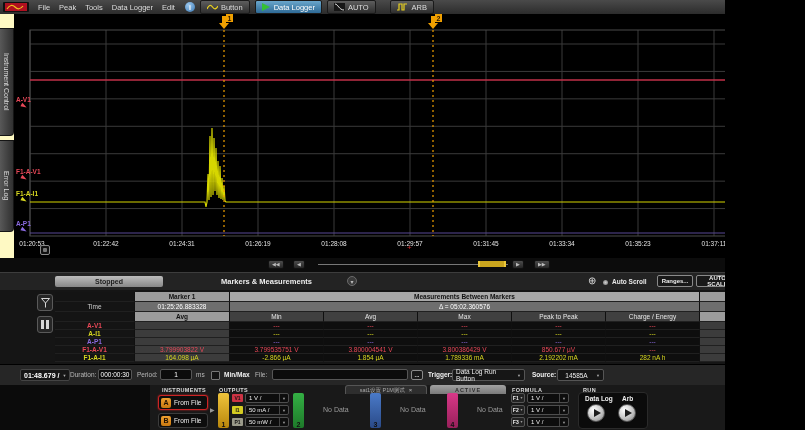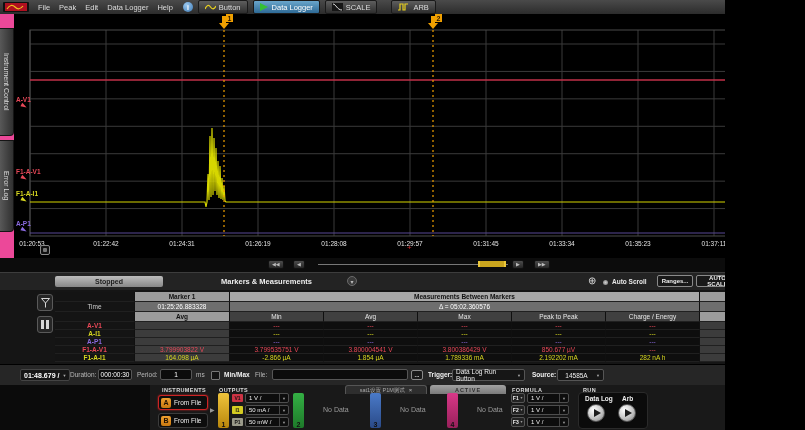--- a/index.html
+++ b/index.html
@@ -1,16 +1,16 @@
 <!DOCTYPE html>
 <html><head>
 <meta charset="utf-8">
 <style>
   html,body{margin:0;padding:0;background:#000;}
-  #app{position:relative;width:725px;height:430px;background:#ec4899;overflow:hidden;
+  #app{position:relative;width:725px;height:430px;background:#fef9c3;overflow:hidden;
        font-family:"Liberation Sans",sans-serif;-webkit-font-smoothing:antialiased;}
   
   .menubar{position:absolute;left:0;top:0;width:805px;height:14px;
            background:linear-gradient(#4a4a4a,#2c2c2c);display:flex;align-items:center;}
   .logo{width:26px;height:10px;margin-left:3px;background:#101010;border-radius:1px;display:flex;align-items:center;justify-content:center;}
   .menu{color:#ddd;font-size:7.5px;margin-left:9px;cursor:default;}
   .infoico{width:10px;height:10px;border-radius:50%;margin-left:10px;background:radial-gradient(circle at 35% 30%,#9cc8ee,#3a78b4);
            color:#fff;font-size:7px;font-weight:bold;display:flex;align-items:center;justify-content:center;}
   .tab{height:12px;margin-left:5px;border:1px solid #1a1a1a;border-radius:2px;
        background:linear-gradient(#5e5e5e,#2e2e2e);color:#ddd;font-size:7.5px;
@@ -130,42 +130,42 @@
 
   <div class="menubar">
     <div class="logo">
       <svg width="22" height="8" viewBox="0 0 22 8">
           <rect x="0" y="0" width="22" height="8" fill="#b01020"></rect>
           <path d="M2 6 Q6 0 10 4 T18 3" stroke="#f0c020" stroke-width="1.2" fill="none"></path>
         </svg>
     </div>
     <span class="menu">File</span>
     <span class="menu">Peak</span>
+    <span class="menu">Tools</span>
+    <span class="menu">Data Logger</span>
     <span class="menu">Edit</span>
-    <span class="menu">Data Logger</span>
-    <span class="menu">Help</span>
     <div class="infoico">i</div>
     <div class="tab">
       <svg width="11" height="8" viewBox="0 0 11 8">
           <path d="M0 6 Q2.7 0 5.5 4 T11 3" stroke="#e8d020" stroke-width="1.3" fill="none"></path>
         </svg>
       <span>Button</span>
     </div>
     <div class="tab active">
       <svg width="9" height="8" viewBox="0 0 9 8">
           <polygon points="0,0 8,4 0,8" fill="#35c035"></polygon>
         </svg>
       <span>Data Logger</span>
     </div>
     <div class="tab">
       <svg width="11" height="8" viewBox="0 0 11 8">
           <rect x="0" y="0" width="11" height="8" fill="#161616"></rect>
           <path d="M1 1 C4 1 5 7 10 7" stroke="#ddd" stroke-width="1" fill="none"></path>
         </svg>
-      <span>SCALE</span>
+      <span>AUTO</span>
     </div>
     <div class="tab" style="margin-left:14px">
       <svg width="12" height="8" viewBox="0 0 12 8">
           <path d="M0 7 h2 v-6 h3 v6 h2 v-6 h3" stroke="#e8d020" stroke-width="1.2" fill="none"></path>
         </svg>
       <span>ARB</span>
     </div>
   </div>
 
   <div class="vtab" style="top:28px;height:106px">Instrument Control</div>

